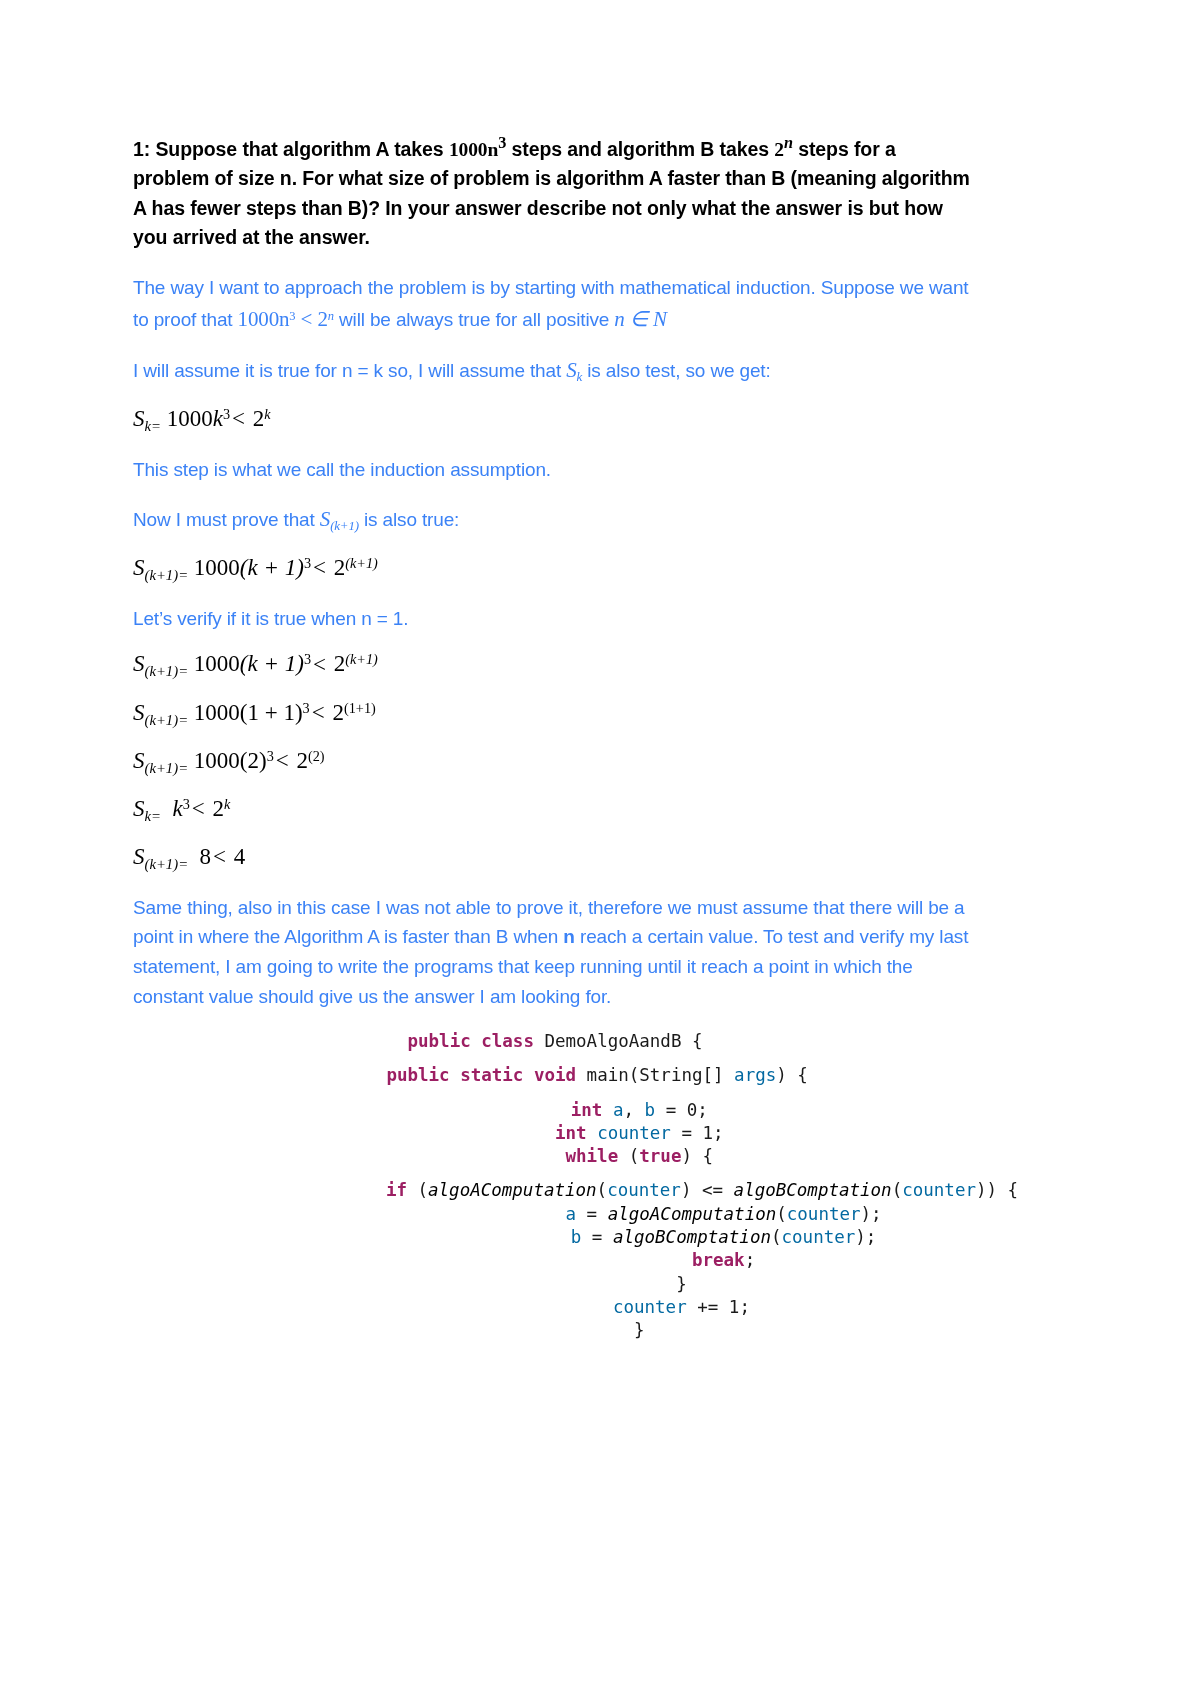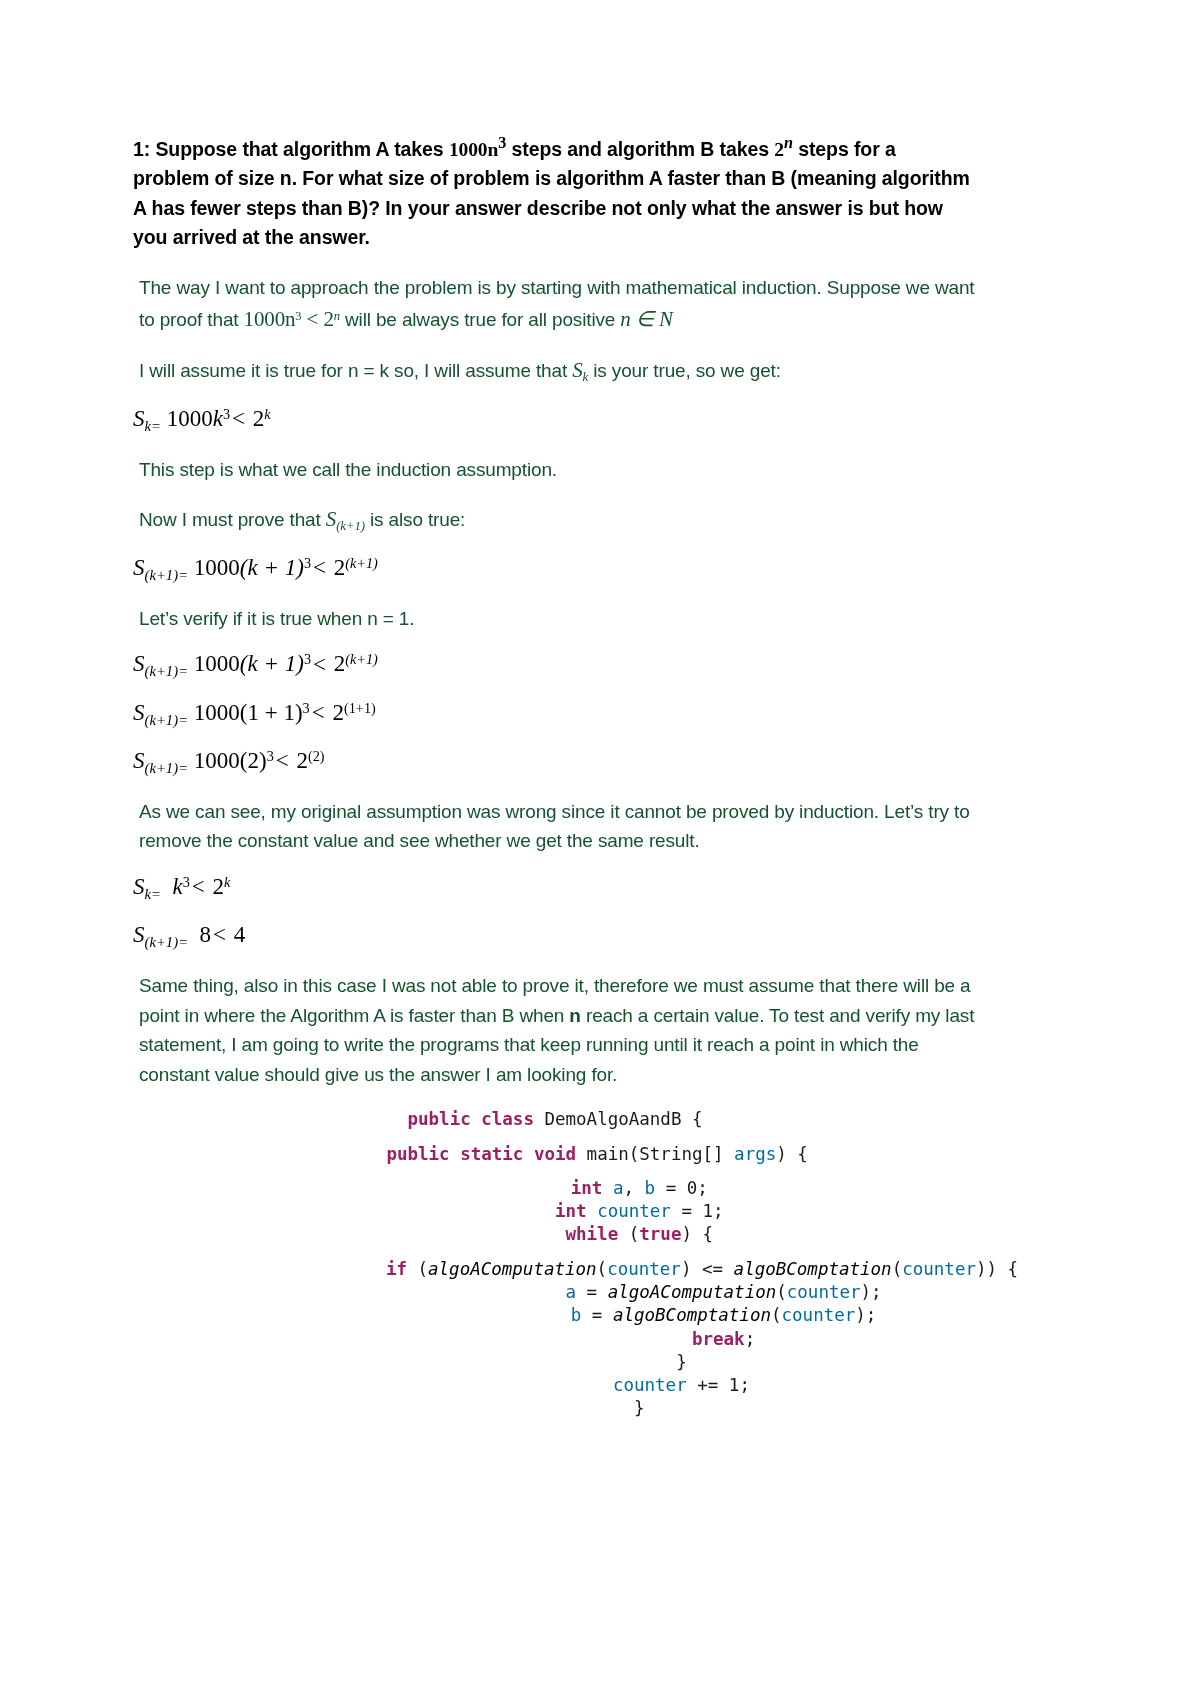--- a/index.html
+++ b/index.html
@@ -46,23 +46,23 @@
   .question .mathn {
     font-family: "Liberation Serif", serif;
     font-weight: bold;
     font-style: normal;
   }
 
   
   p.body {
     font-size: 19px;
     line-height: 1.56;
-    margin: 0 0 19px 6px;
+    margin: 0 0 19px 0;
     letter-spacing: -0.15px;
-    color: #14532d;
+    color: #3b82f6;
   }
   p.body b { font-weight: bold; }
 
   
   .im {
     font-family: "Liberation Serif", serif;
     font-style: italic;
     font-size: 21px;
   }
   .imu {
@@ -133,21 +133,21 @@
 
     <div class="question">
       <span>1: Suppose that algorithm A takes </span><span class="mathn"><span>1000n</span></span><sup class="mathn">3</sup><span> steps and algorithm B takes </span><span class="mathn">2</span><sup class="mathi">n</sup><span> steps for a problem of size n. For what size of problem is algorithm A faster than B (meaning algorithm A has fewer steps than B)?  In your answer describe not only what the answer is but how you arrived at the answer.</span>
     </div>
 
     <p class="body">
       <span>The way I want to approach the problem is by starting with mathematical induction. Suppose we want to proof that </span><span class="imu">1000n</span><span class="imu sup">3</span><span class="imu"> &lt; </span><span class="imu">2</span><span class="imu supi">n</span><span> will be always true for all positive </span><span class="im">n ∈ N</span>
     </p>
 
     <p class="body">
-      <span>I will assume it is true for n = k so, I will assume that </span><span class="im">S</span><span class="im sub">k</span><span> is your true, so we get:</span>
+      <span>I will assume it is true for n = k so, I will assume that </span><span class="im">S</span><span class="im sub">k</span><span> is also test, so we get:</span>
     </p>
 
     <div class="eq">
       <span class="v">S</span><span class="v eqsub">k=</span><span class="n">&nbsp;</span><span class="n">1000</span><span class="v">k</span><span class="n eqsup">3</span><span class="op">&lt;</span><span class="n">&nbsp;</span><span class="n">2</span><span class="v eqsup">k</span>
     </div>
 
     <p class="body">
       <span>This step is what we call the induction assumption.</span>
     </p>
 
@@ -169,23 +169,20 @@
 
     <div class="eq">
       <span class="v">S</span><span class="v eqsub">(k+1)=</span><span class="n">&nbsp;</span><span class="n">1000</span><span class="n">(1 + 1)</span><span class="n eqsup">3</span><span class="op">&lt;</span><span class="n">&nbsp;</span><span class="n">2</span><span class="n eqsup">(1+1)</span>
     </div>
 
     <div class="eq">
       <span class="v">S</span><span class="v eqsub">(k+1)=</span><span class="n">&nbsp;</span><span class="n">1000</span><span class="n">(2)</span><span class="n eqsup">3</span><span class="op">&lt;</span><span class="n">&nbsp;</span><span class="n">2</span><span class="n eqsup">(2)</span>
     </div>
 
 
-    <p class="body">
-      <span>As we can see, my original assumption was wrong since it cannot be proved by induction. Let’s try to remove the constant value and see whether we get the same result.</span>
-    </p>
 
     <div class="eq">
       <span class="v">S</span><span class="v eqsub">k=</span><span class="n">&nbsp;&nbsp;</span><span class="v">k</span><span class="n eqsup">3</span><span class="op">&lt;</span><span class="n">&nbsp;</span><span class="n">2</span><span class="v eqsup">k</span>
     </div>
 
 
     <div class="eq">
       <span class="v">S</span><span class="v eqsub">(k+1)=</span><span class="n">&nbsp;&nbsp;</span><span class="n">8</span><span class="op">&lt;</span><span class="n">&nbsp;</span><span class="n">4</span>
     </div>
 

